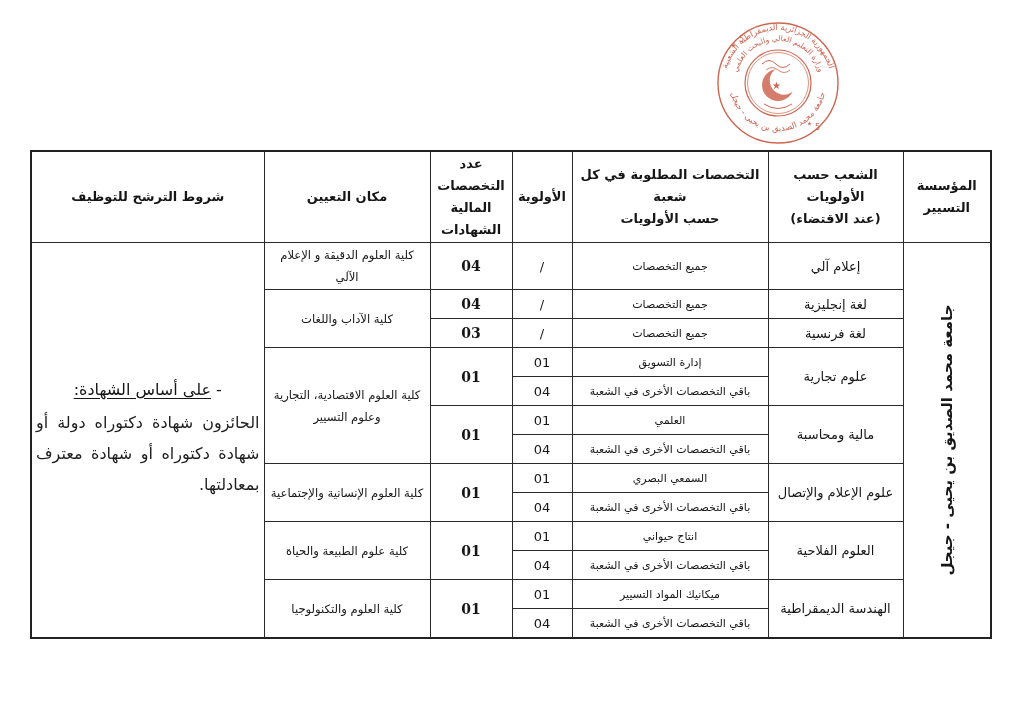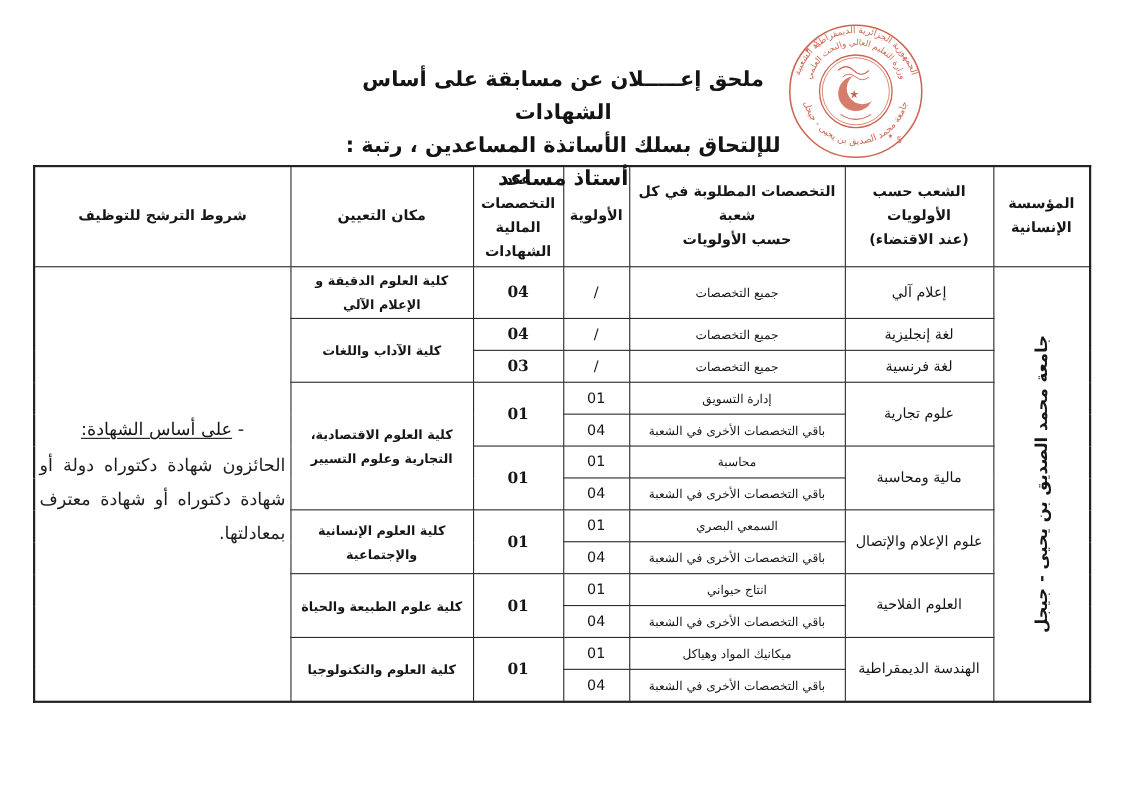--- a/index.html
+++ b/index.html
@@ -30,21 +30,21 @@
     border:1.5px solid #2a2a2a; vertical-align:middle; text-align:center;
     padding:1px 4px; overflow:hidden;
   }
   thead tr { height:62px; }
   tbody tr { height:29px; }
   th { font-size:13px; font-weight:700; line-height:1.7; }
   .branch-cell   { font-size:13px; }
   .spec-cell     { font-size:11px; }
   .priority-cell { font-size:13px; }
   .num-cell      { font-size:14px; font-weight:700; font-family:"DejaVu Serif", serif; }
-  .place-cell    { font-size:11.6px; line-height:1.9;font-weight:bold; }
+  .place-cell    { font-size:11.6px; line-height:1.9; }
 
   
   .cond-cell { padding:0 16px; }
   .cond-heading { font-size:16px; margin-bottom:8px; text-align:center; }
   .cond-heading .u { text-decoration:underline; text-underline-offset:3px; }
   .cond-body { font-size:16px; line-height:1.95; text-align:justify; text-justify:inter-word; color:#1d1d1d; }
 
   
   .inst-cell { position:relative; padding:0; }
   .inst-wrap { position:absolute; inset:0; display:flex; align-items:center; justify-content:center; }
@@ -79,38 +79,34 @@
     <g>
       <circle cx="94" cy="77" r="16" fill="#c8503a" opacity="0.85"></circle>
       <circle cx="100" cy="72.5" r="14.2" fill="#ffffff"></circle>
       <text x="97" y="81" font-size="10" fill="#c8503a">★</text>
       <path d="M 78,56 q 7,-7 14,0 t 14,0" stroke="#c8503a" stroke-width="1" fill="none"></path>
       <path d="M 82,62 q 6,-5 12,0 t 12,0" stroke="#c8503a" stroke-width="0.8" fill="none"></path>
       <path d="M 80,96 q 14,9 28,0" stroke="#c8503a" stroke-width="1" fill="none"></path>
     </g>
   </svg>
 
-  <div class="title-block">
-    <div>ملحق إعـــــلان عن مسابقة على أساس الشهادات</div>
-    <div>للإلتحاق بسلك الأساتذة المساعدين ، رتبة : أستاذ مساعد</div>
-  </div>
 
   <table class="doc-table">
     <colgroup>
       <col style="width:88px">
         <col style="width:135px">
         <col style="width:196px">
       <col style="width:60px">
         <col style="width:82px">
         <col style="width:166px">
         <col style="width:233px">
     </colgroup>
     <thead>
       <tr>
-        <th><span>المؤسسة الإنسانية</span></th>
+        <th><span>المؤسسة التسيير</span></th>
         <th>
           <div>الشعب  حسب الأولويات</div>
           <div>(عند الاقتضاء)</div>
         </th>
         <th>
           <div>التخصصات المطلوبة في كل شعبة</div>
           <div>حسب الأولويات</div>
         </th>
         <th><span>الأولوية</span></th>
         <th>
@@ -162,21 +158,21 @@
         <td class="num-cell" rowspan="2">01</td>
         <td class="place-cell" rowspan="4">كلية العلوم الاقتصادية، التجارية وعلوم التسيير</td>
       </tr>
       <tr>
         <td class="spec-cell">باقي التخصصات الأخرى في الشعبة</td>
         <td class="priority-cell">04</td>
       </tr>
 
       <tr>
         <td class="branch-cell" rowspan="2">مالية ومحاسبة</td>
-        <td class="spec-cell">محاسبة</td>
+        <td class="spec-cell">العلمي</td>
         <td class="priority-cell">01</td>
         <td class="num-cell" rowspan="2">01</td>
       </tr>
       <tr>
         <td class="spec-cell">باقي التخصصات الأخرى في الشعبة</td>
         <td class="priority-cell">04</td>
       </tr>
 
       <tr>
         <td class="branch-cell" rowspan="2">علوم الإعلام والإتصال</td>
@@ -197,21 +193,21 @@
         <td class="num-cell" rowspan="2">01</td>
         <td class="place-cell" rowspan="2">كلية علوم الطبيعة والحياة</td>
       </tr>
       <tr>
         <td class="spec-cell">باقي التخصصات الأخرى في الشعبة</td>
         <td class="priority-cell">04</td>
       </tr>
 
       <tr>
         <td class="branch-cell" rowspan="2">الهندسة الديمقراطية</td>
-        <td class="spec-cell">ميكانيك المواد وهياكل</td>
+        <td class="spec-cell">ميكانيك المواد التسيير</td>
         <td class="priority-cell">01</td>
         <td class="num-cell" rowspan="2">01</td>
         <td class="place-cell" rowspan="2">كلية العلوم والتكنولوجيا</td>
       </tr>
       <tr>
         <td class="spec-cell">باقي التخصصات الأخرى في الشعبة</td>
         <td class="priority-cell">04</td>
       </tr>
     </tbody>
   </table>

